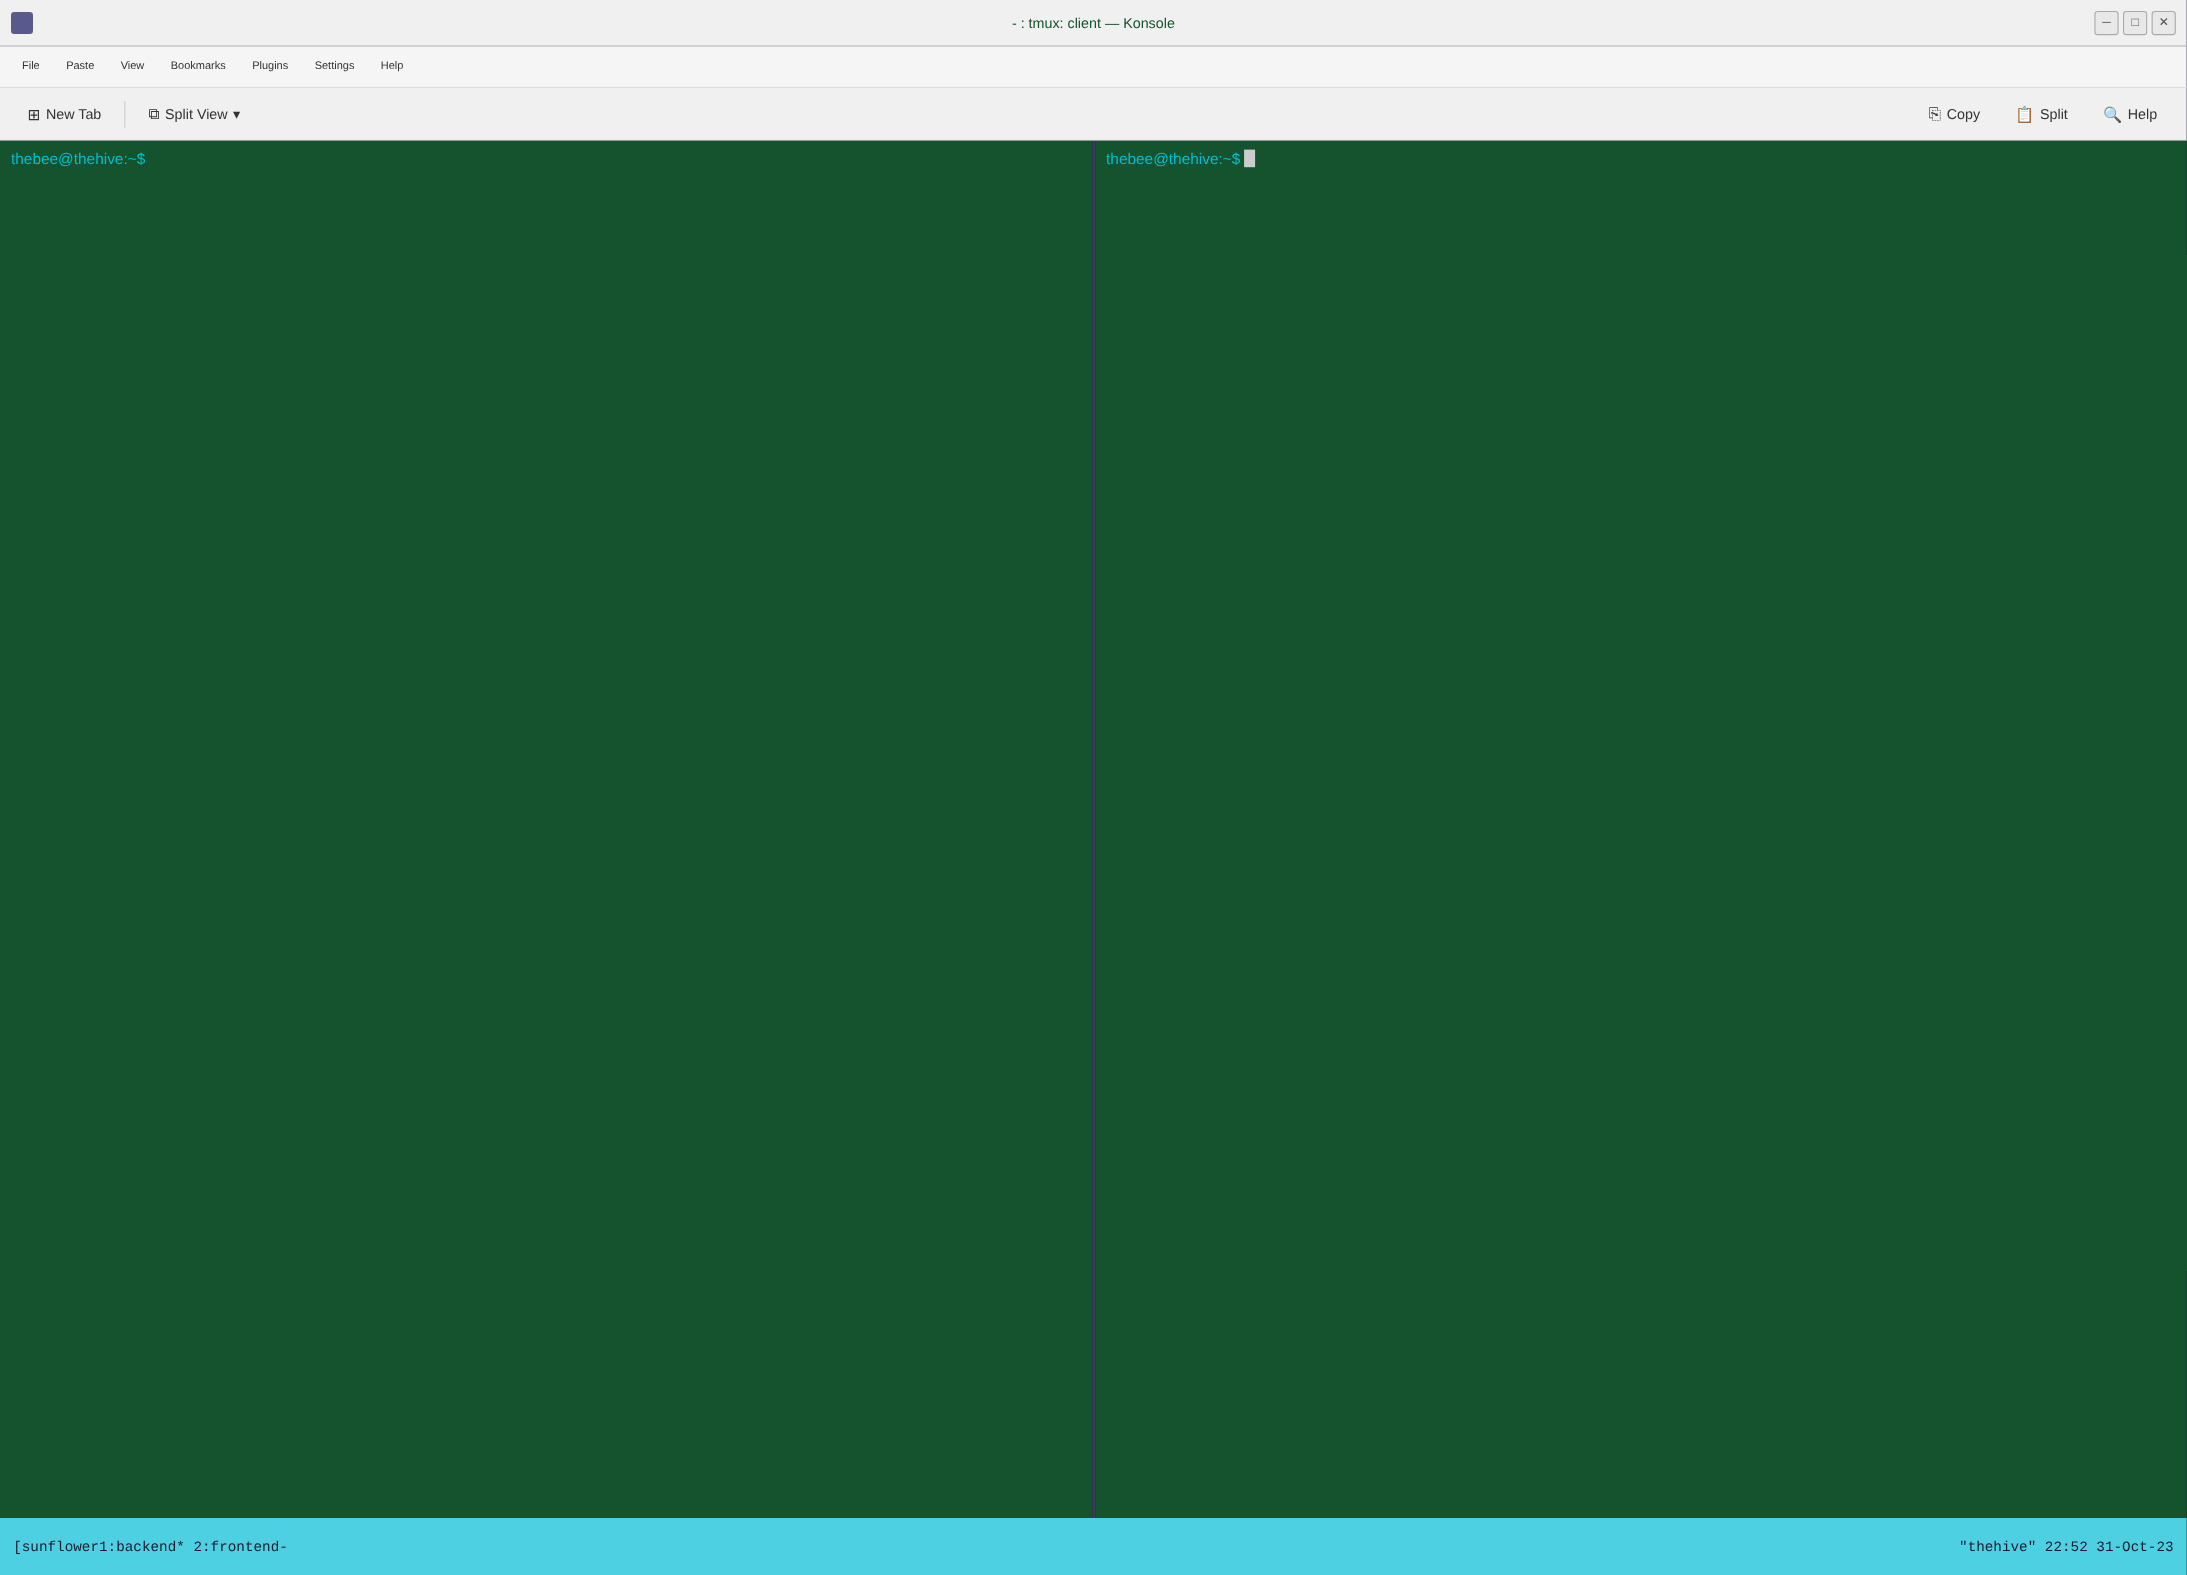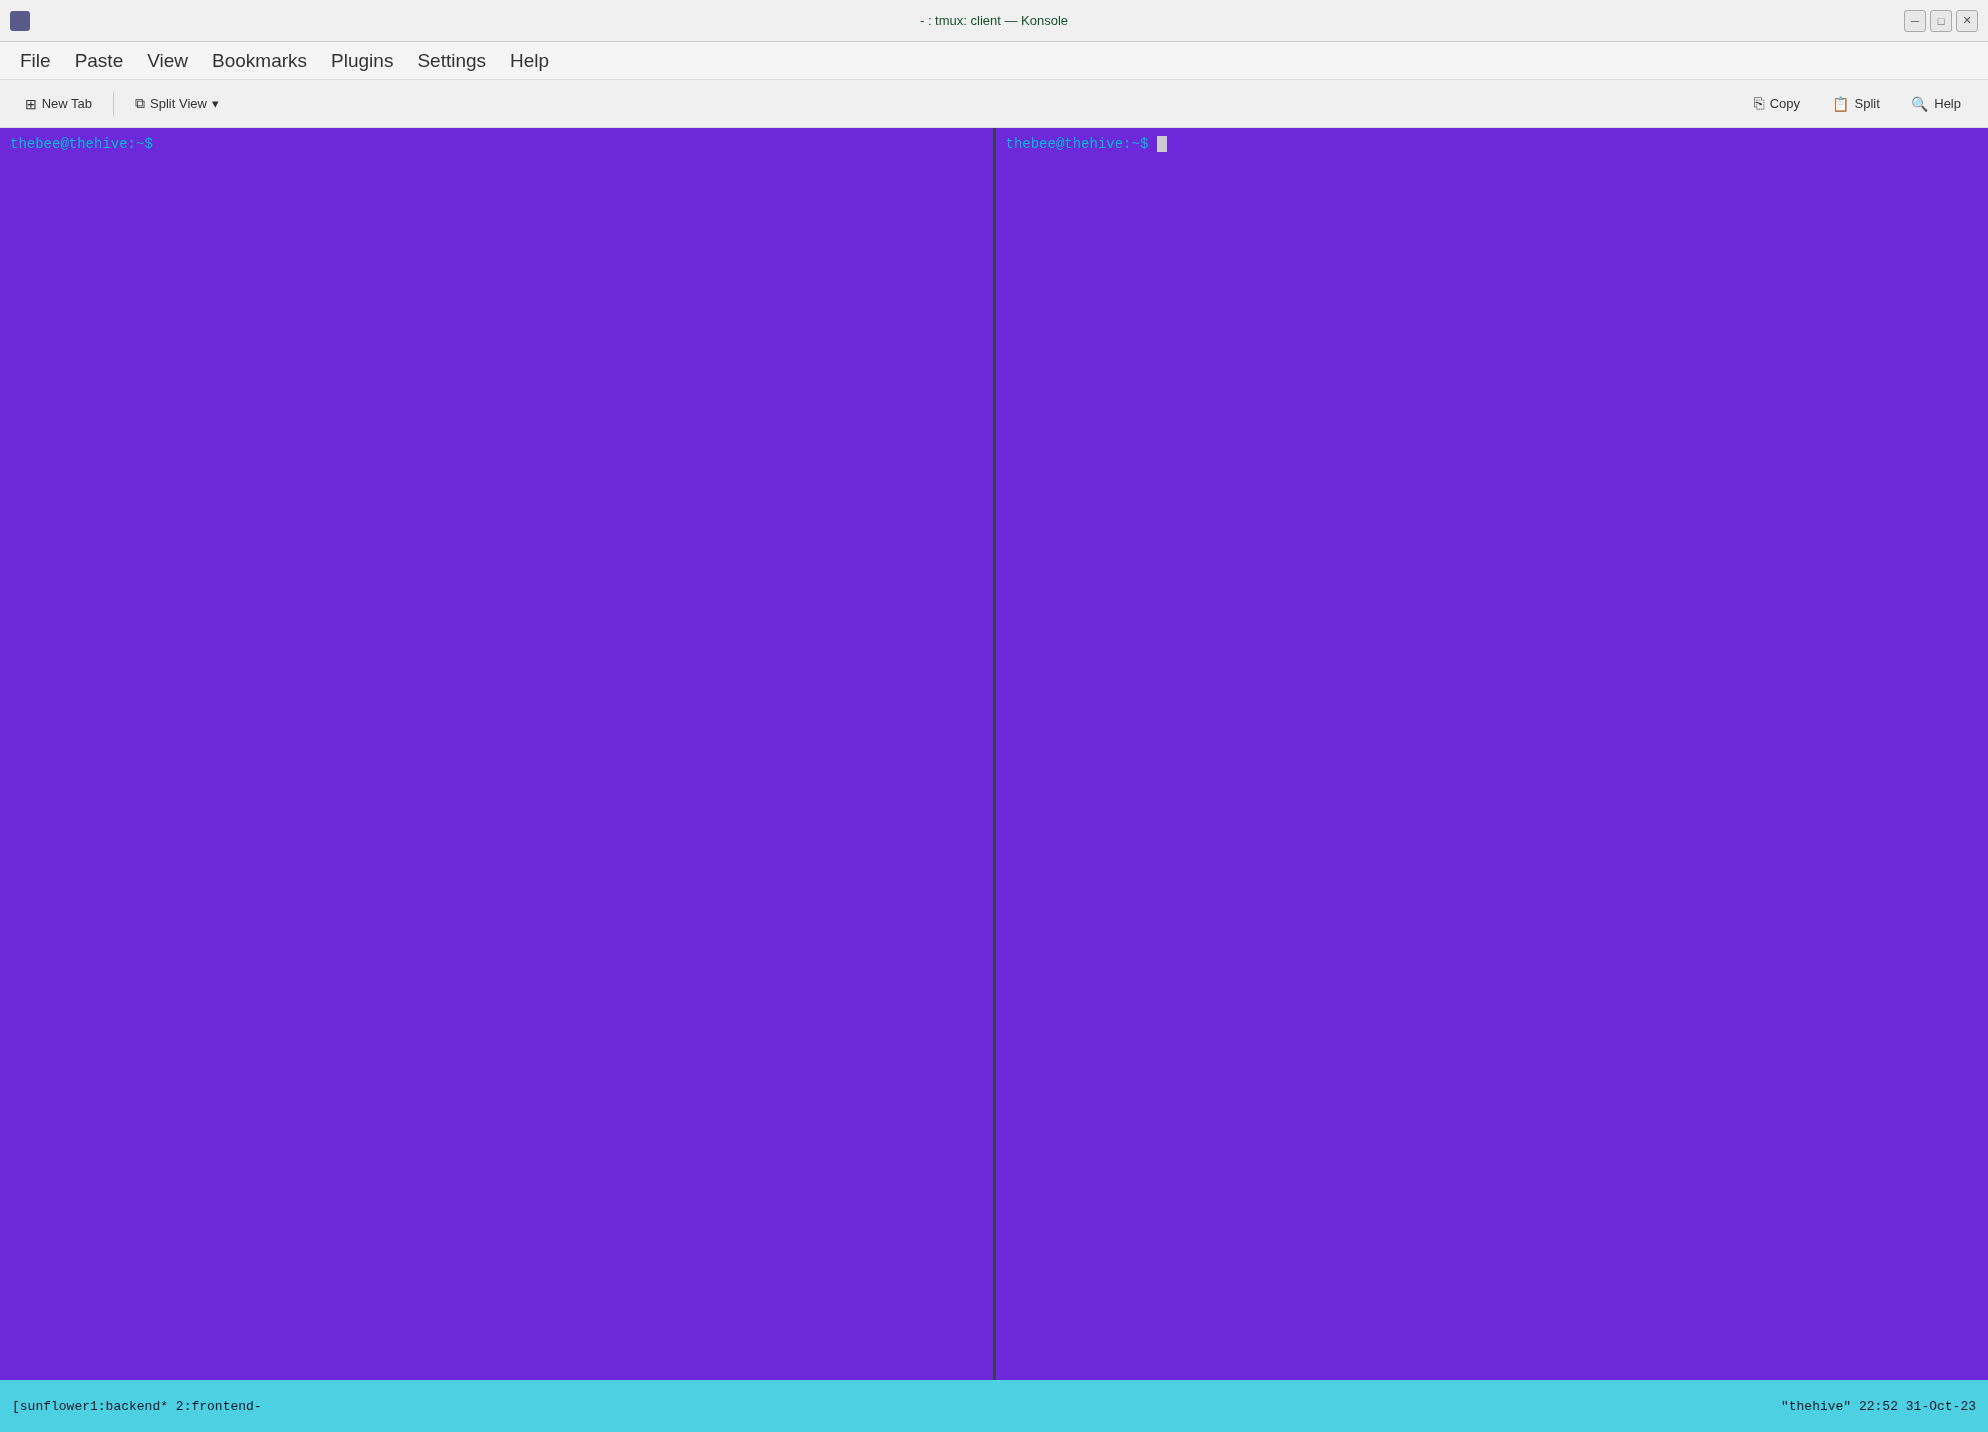--- a/index.html
+++ b/index.html
@@ -63,21 +63,21 @@
       height: 38px;
       background: #f5f5f5;
       display: flex;
       align-items: center;
       padding: 0 8px;
       border-bottom: 1px solid #ddd;
     }
     .menu-item {
       padding: 6px 12px;
       color: #333;
-      font-size: 19px;
+      font-size: 10px;
       cursor: pointer;
       border-radius: 3px;
     }
 
     
     #toolbar {
       height: 48px;
       background: #f0f0f0;
       display: flex;
       align-items: center;
@@ -113,24 +113,24 @@
 
     
     #terminal-area {
       flex: 1;
       display: flex;
       background: #1e1d2e;
       position: relative;
     }
     .terminal-pane {
       flex: 1;
-      background: #6d28d9;
+      background: #14532d;
       padding: 8px 10px;
       color: #ccc;
-      font-family: Liberation Mono, monospace;
+      font-family: Liberation Sans, sans-serif;
       font-size: 14px;
       position: relative;
       overflow: hidden;
     }
     .terminal-pane .prompt {
       color: #00bcd4;
     }
     .terminal-pane .cursor {
       display: inline-block;
       width: 10px;

